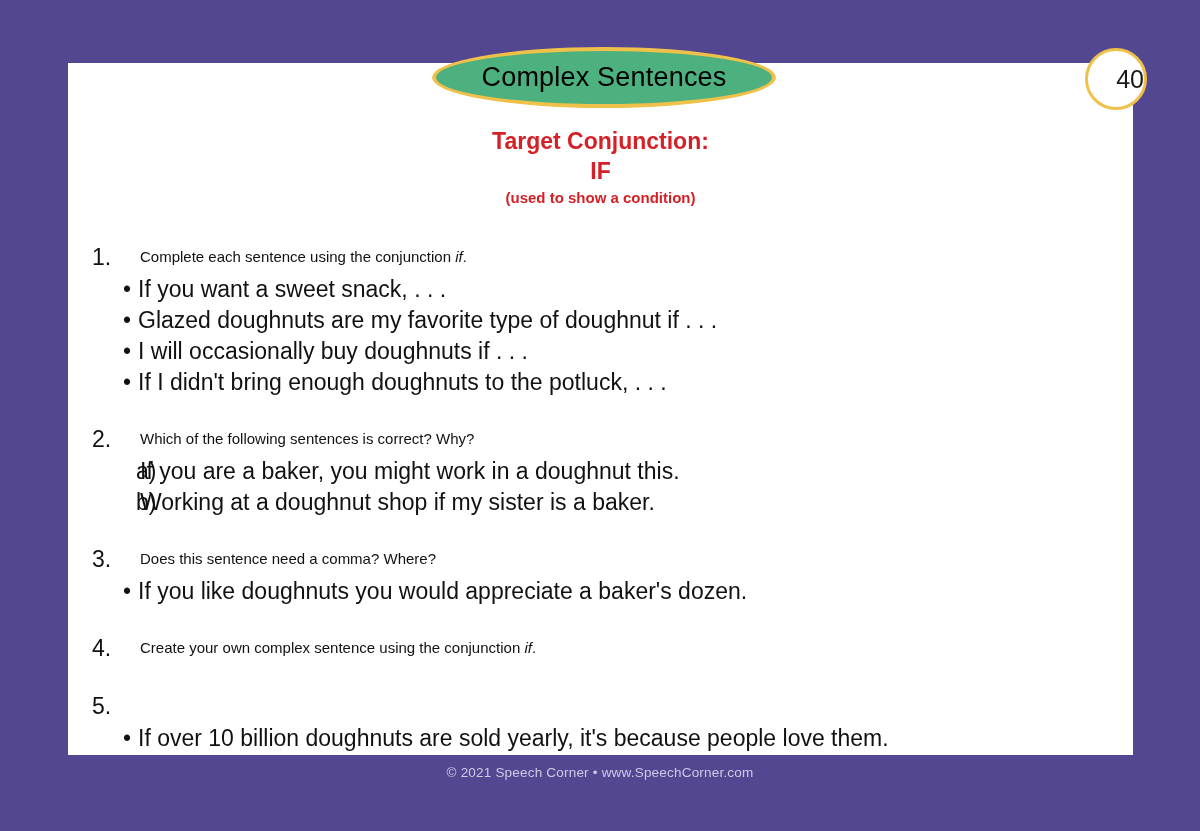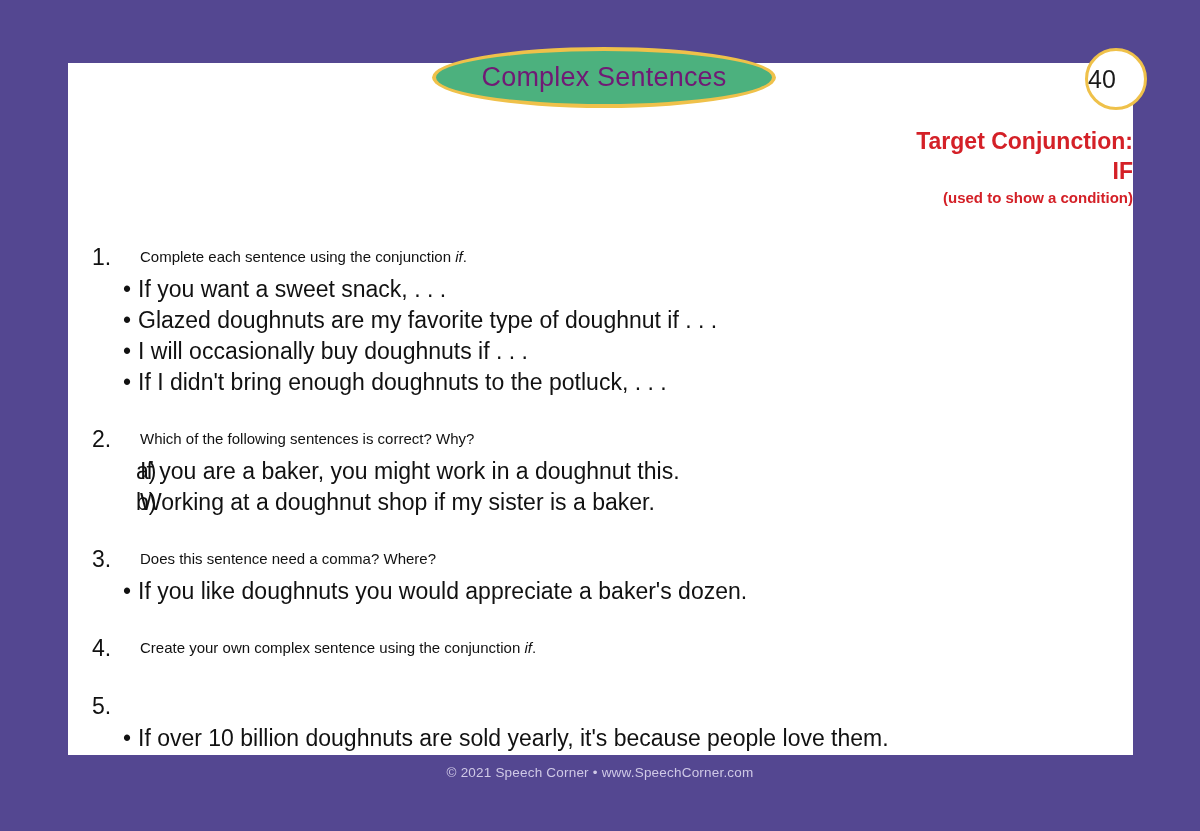--- a/index.html
+++ b/index.html
@@ -36,56 +36,56 @@
     background: #4cb17e;
     border: 4px solid #efc14a;
     border-radius: 50%;
     display: flex;
     align-items: center;
     justify-content: center;
     z-index: 5;
   }
 
   .title-oval .title-text {
-    color: #701a75;
+    color: #000000;
     font-size: 27px;
     font-weight: 400;
     letter-spacing: 0.2px;
     white-space: nowrap;
   }
 
   
   .page-badge {
     position: absolute;
     left: 1085px;
     top: 48px;
     width: 62px;
     height: 62px;
     background: #ffffff;
     border: 3px solid #efc14a;
     border-radius: 50%;
     display: flex;
     align-items: center;
-    justify-content: flex-start;
+    justify-content: flex-end;
     z-index: 6;
   }
 
   .page-badge .badge-num {
     color: #1a1a1a;
     font-size: 25px;
     font-weight: 400;
   }
 
   
   .target-block {
     position: absolute;
     left: 0;
     top: 63px;
     width: 100%;
-    text-align: right;
+    text-align: center;
   }
 
   .target-label {
     color: #d42027;
     font-size: 23px;
     font-weight: bold;
     line-height: 30px;
   }
 
   .target-word {

